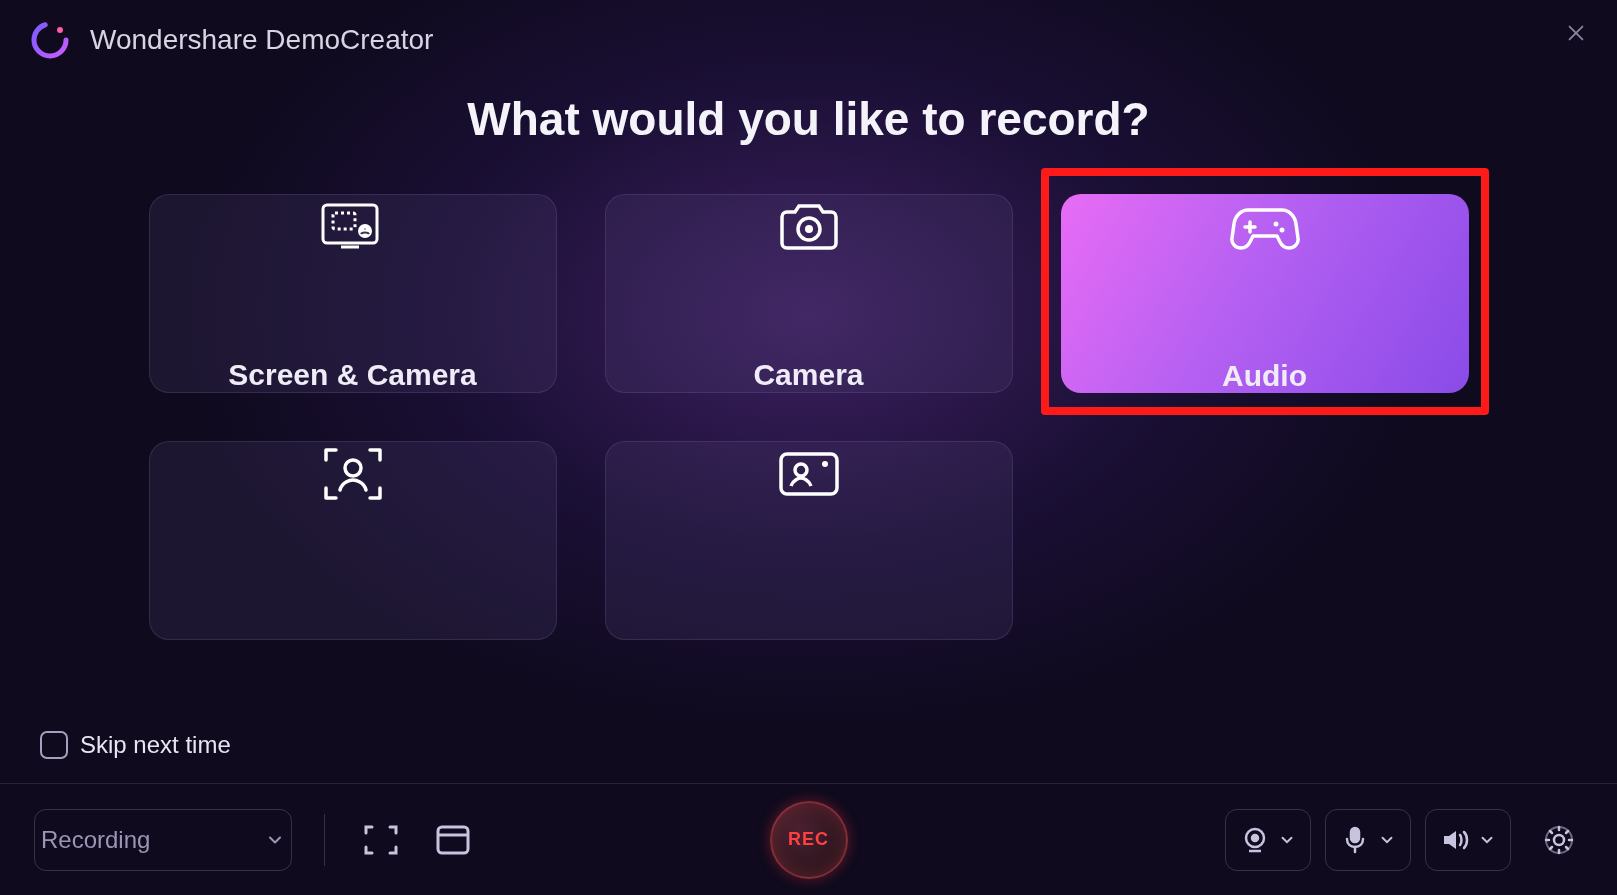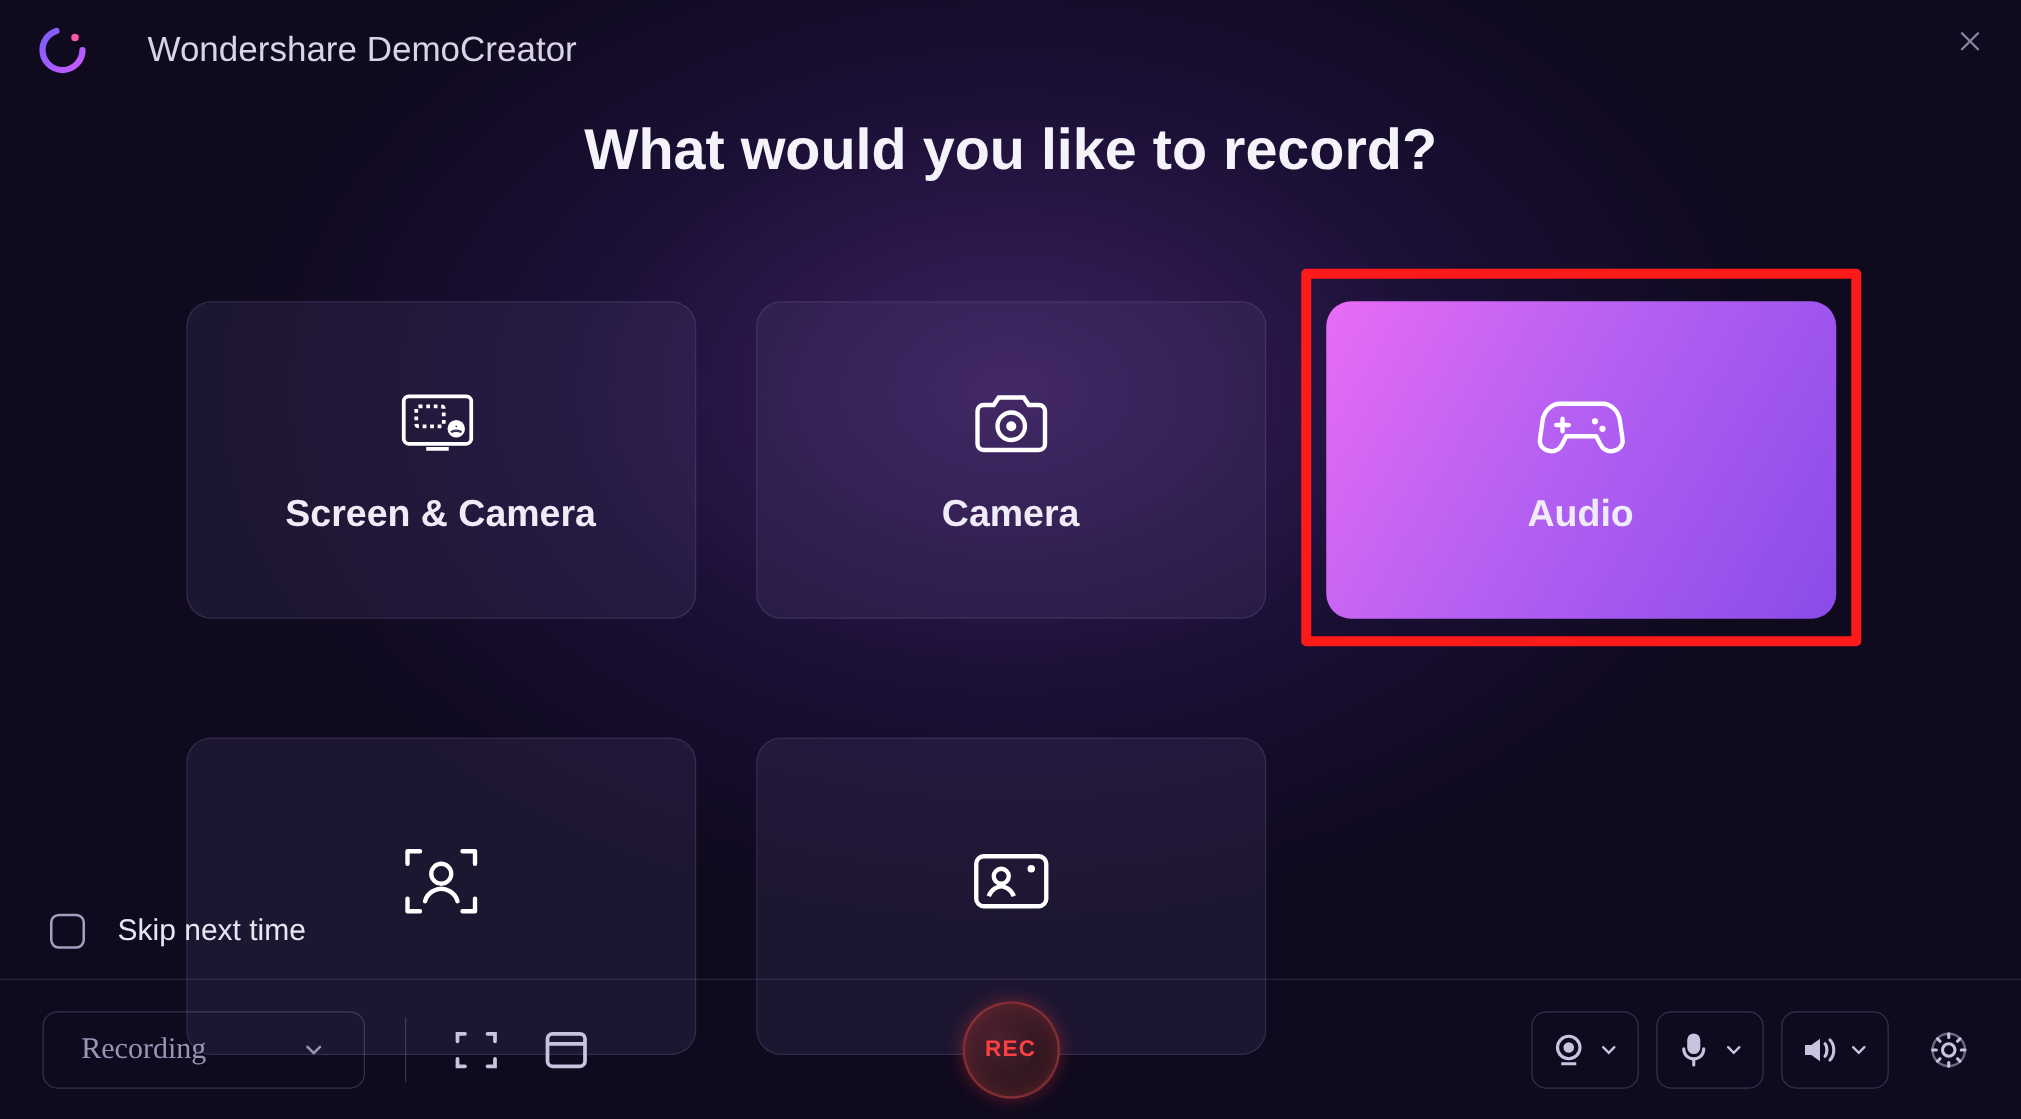--- a/index.html
+++ b/index.html
@@ -17,21 +17,20 @@
   top: 0; left: 0; right: 0; bottom: 0;
   background: radial-gradient(ellipse 900px 600px at 50% 35%, rgba(120,60,180,0.45) 0%, rgba(60,30,120,0.25) 40%, rgba(15,10,30,0) 70%);
   pointer-events: none;
 }
 .titlebar {
   display: flex;
   align-items: center;
   padding: 18px 28px 10px 28px;
   position: relative;
   z-index: 2;
-  gap: 28px;
 }
 .app-logo {
   width: 44px;
   height: 44px;
   border-radius: 10px;
   margin-right: 18px;
   display: flex;
   align-items: center;
   justify-content: center;
 }
@@ -61,31 +60,30 @@
 .grid {
   display: grid;
   grid-template-columns: repeat(3, 408px);
   gap: 48px;
   justify-content: center;
   margin-top: 48px;
   position: relative;
   z-index: 2;
 }
 .card {
-  height: 254px;
+  height: 199px;
   background: rgba(80,70,120,0.22);
   border: 1px solid rgba(150,140,190,0.18);
   border-radius: 20px;
   display: flex;
   flex-direction: column;
   align-items: center;
-  justify-content: center;
-  cursor: pointer;
-  position: relative;
-  margin-top: 47px;
+  justify-content: space-between;
+  cursor: pointer;
+  position: relative;
 }
 .card-icon {
   margin-bottom: 24px;
   display: flex;
   align-items: center;
   justify-content: center;
   height: 64px;
 }
 .card-label {
   font-size: 30px;
@@ -105,21 +103,21 @@
   right: -20px;
   bottom: -22px;
   pointer-events: none;
 }
 .skip-row {
   position: absolute;
   left: 40px;
   bottom: 136px;
   display: flex;
   align-items: center;
-  gap: 26px;
+  gap: 12px;
   z-index: 2;
 }
 .checkbox {
   width: 28px;
   height: 28px;
   border: 2px solid #a59fc0;
   border-radius: 7px;
   cursor: pointer;
 }
 .skip-label {
@@ -137,23 +135,22 @@
   z-index: 2;
 }
 .mode-select {
   display: flex;
   align-items: center;
   justify-content: space-between;
   width: 258px;
   height: 62px;
   border: 1px solid rgba(150,140,190,0.3);
   border-radius: 12px;
-  padding: 0 30px;
-  cursor: pointer;
-  font-family: Liberation Serif, serif;
+  padding: 0 6px;
+  cursor: pointer;
 }
 .mode-label {
   font-size: 24px;
   color: #9a94b5;
 }
 .chevron-down { width: 20px; height: 20px; }
 .divider {
   width: 1px;
   height: 52px;
   background: rgba(150,140,190,0.3);

